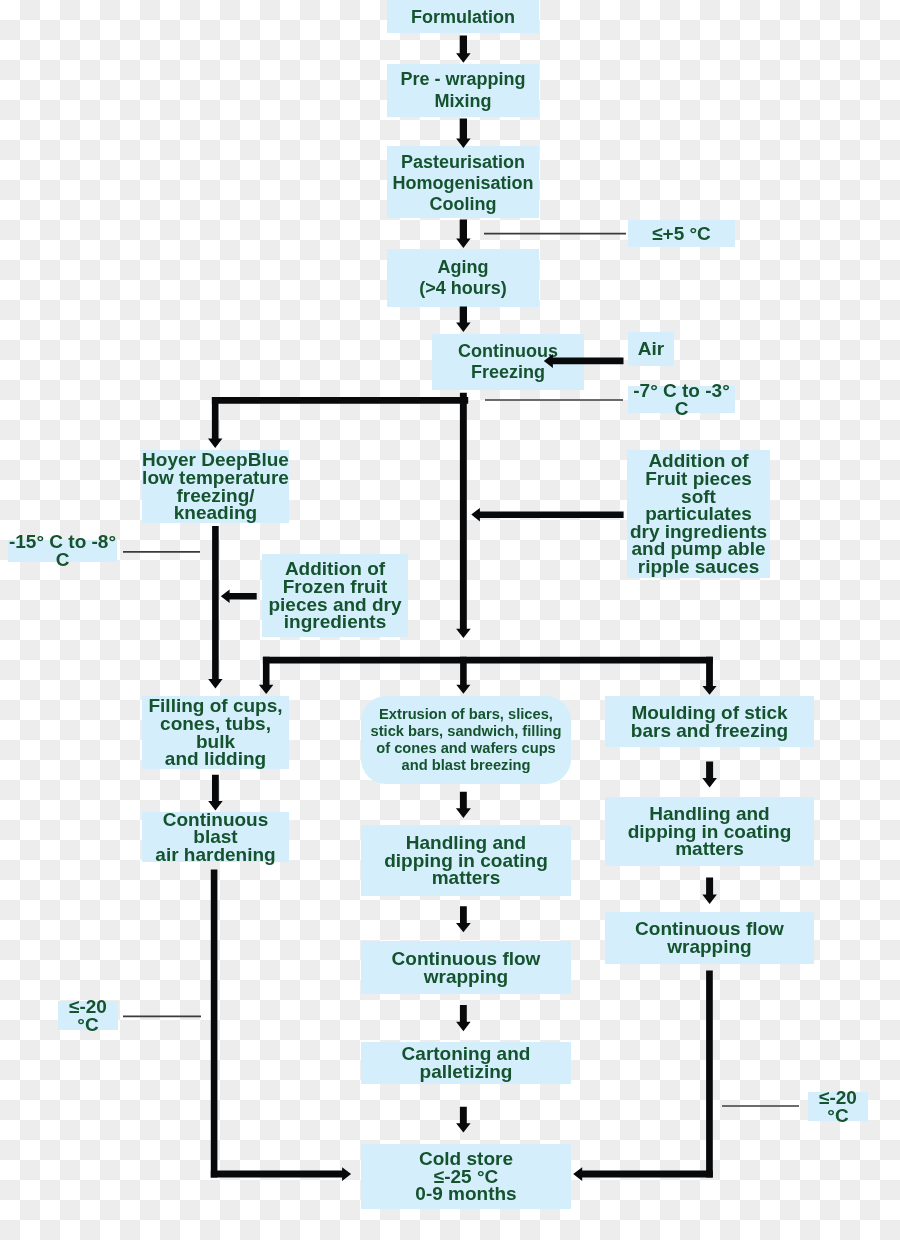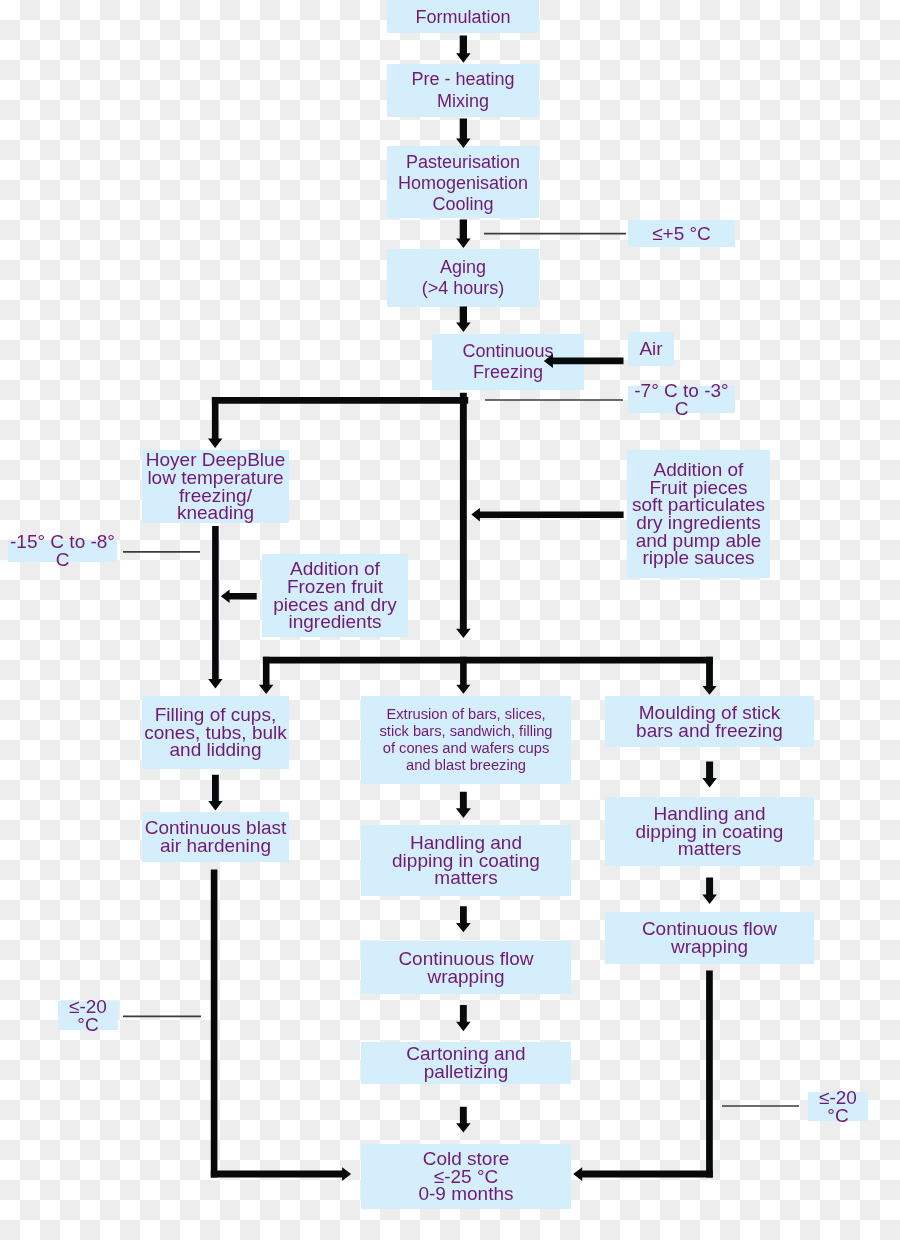--- a/index.html
+++ b/index.html
@@ -9,53 +9,53 @@
     font-family:"Liberation Sans", sans-serif;
     background-color:#ffffff;
     background-image:
       linear-gradient(45deg,#ededed 25%,transparent 25%,transparent 75%,#ededed 75%),
       linear-gradient(45deg,#ededed 25%,transparent 25%,transparent 75%,#ededed 75%);
     background-size:40px 40px;
     background-position:0 0,20px 20px;
   }
   #stage{position:relative;width:900px;height:1240px;}
   svg.layer{position:absolute;left:0;top:0;width:900px;height:1240px;}
-  .box{position:absolute;background:#d4eefc;color:#701a75;
+  .box{position:absolute;background:#d4eefc;color:#14532d;
        display:flex;align-items:center;justify-content:center;text-align:center;
-       box-sizing:border-box;white-space:pre-line;overflow:visible;}
+       box-sizing:border-box;white-space:pre-line;overflow:visible;font-weight:bold;}
   .f15{font-size:19px;line-height:17.6px;text-align:center;}
   .f147{font-size:14.7px;line-height:16.9px;}
   .f18{font-size:18px;line-height:21.2px;}
 </style>
 </head>
 <body>
 
 <div id="stage">
 
 <div class="box f18" style="left:387px;top:0px;width:152px;height:33px;padding-top:2px;">Formulation</div>
-<div class="box f18" style="left:387px;top:64px;width:152px;height:53px;">Pre - heating
+<div class="box f18" style="left:387px;top:64px;width:152px;height:53px;">Pre - wrapping
 Mixing</div>
 <div class="box f18" style="left:387px;top:146px;width:152px;height:72px;padding-top:3px;">Pasteurisation
 Homogenisation
 Cooling</div>
 <div class="box f18" style="left:387px;top:249px;width:152px;height:58px;">Aging
 (&gt;4 hours)</div>
 <div class="box f18" style="left:387px;top:334px;width:152px;height:56px;margin-left:45px;">Continuous
 Freezing</div>
 
 <div class="box f15" style="left:142px;top:450px;width:147px;height:73px;">Hoyer DeepBlue
 low temperature
 freezing/ kneading</div>
 <div class="box f15" style="left:142px;top:696px;width:147px;height:73px;">Filling of cups,
 cones, tubs, bulk
 and lidding</div>
 <div class="box f15" style="left:142px;top:812px;width:147px;height:50px;">Continuous blast
 air hardening</div>
 
-<div class="box f147" style="left:361px;top:696px;width:210px;height:88px;">Extrusion of bars, slices,
+<div class="box f147" style="left:361px;top:696px;width:210px;height:88px;border-radius:25px;">Extrusion of bars, slices,
 stick bars, sandwich, filling
 of cones and wafers cups
 and blast breezing</div>
 <div class="box f15" style="left:361px;top:825px;width:210px;height:71px;">Handling and
 dipping in coating
 matters</div>
 <div class="box f15" style="left:361px;top:941px;width:210px;height:53px;">Continuous flow
 wrapping</div>
 <div class="box f15" style="left:361px;top:1042px;width:210px;height:42px;">Cartoning and
 palletizing</div>

